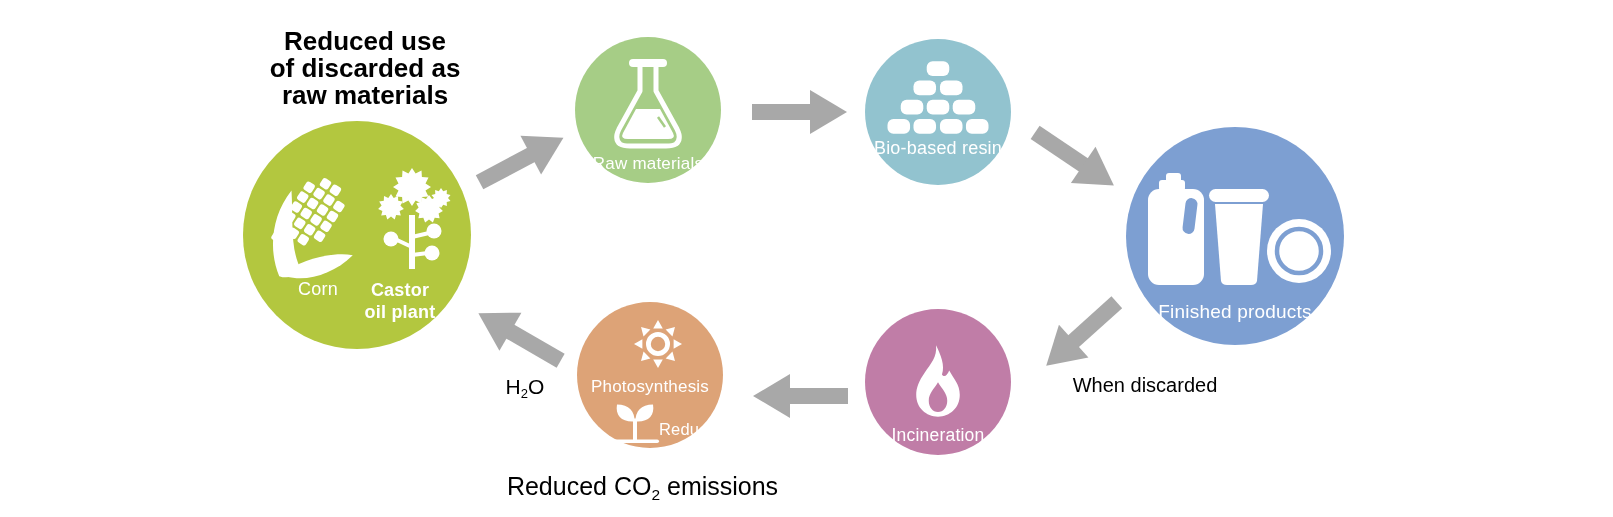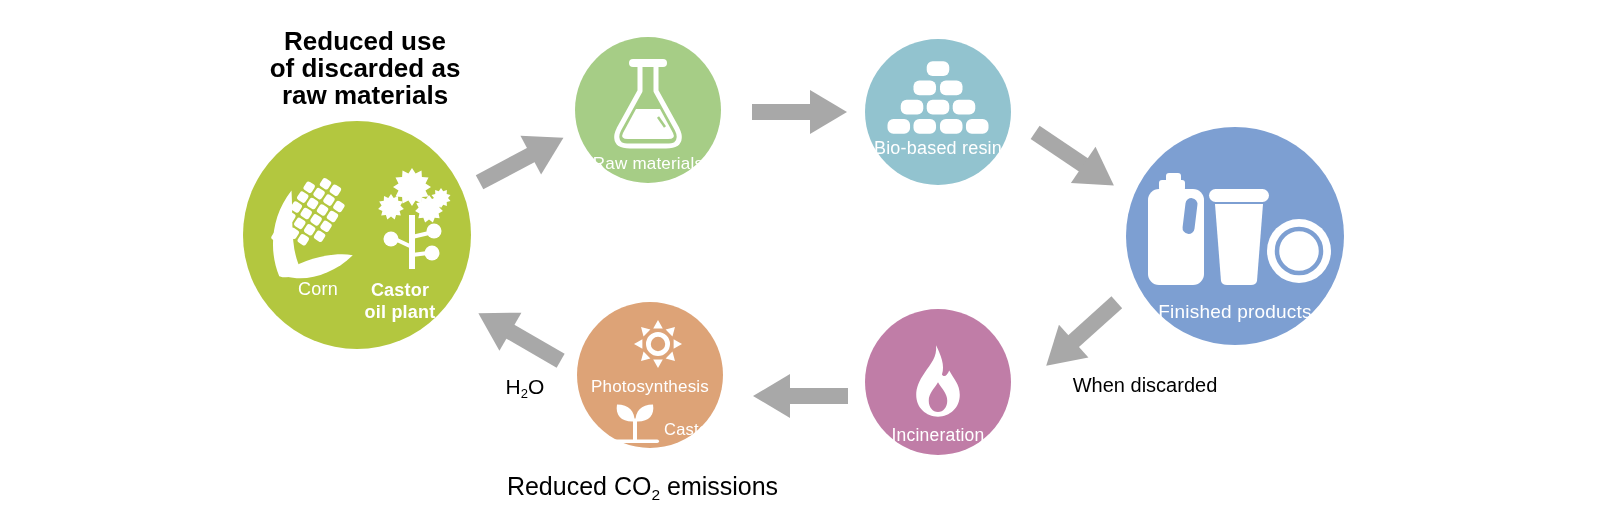--- a/index.html
+++ b/index.html
@@ -190,21 +190,21 @@
     </svg>
     <div class="lbl" style="left:0;right:0;top:75px;font-size:17px;">Photosynthesis</div>
     <svg class="icon" style="left:28px;top:97px;" width="60" height="46" viewBox="0 0 120 90">
       <g fill="#fff">
         <rect x="12" y="80" width="96" height="7" rx="3.5"></rect>
         <rect x="56" y="38" width="8" height="44"></rect>
         <path d="M59,44 C34,46 20,32 24,10 C48,10 60,24 59,44 Z"></path>
         <path d="M61,44 C86,46 100,32 96,10 C72,10 60,24 61,44 Z"></path>
       </g>
     </svg>
-    <div class="lbl" style="left:82px;top:118px;width:60px;font-size:16.5px;">Castor</div>
+    <div class="lbl" style="left:82px;top:118px;width:60px;font-size:16.5px;">Reduced</div>
   </div>
 
   <div class="annot" style="left:465px;top:375px;width:120px;font-size:21px;">
     <span>H</span><span class="subsc">2</span><span>O</span>
   </div>
 
   <div class="annot" style="left:1045px;top:374px;width:200px;font-size:20px;">When discarded</div>
 
   <div class="annot" style="left:490px;top:472px;width:305px;font-size:25px;">
     <span>Reduced CO</span><span class="subsc">2</span><span> emissions</span>

